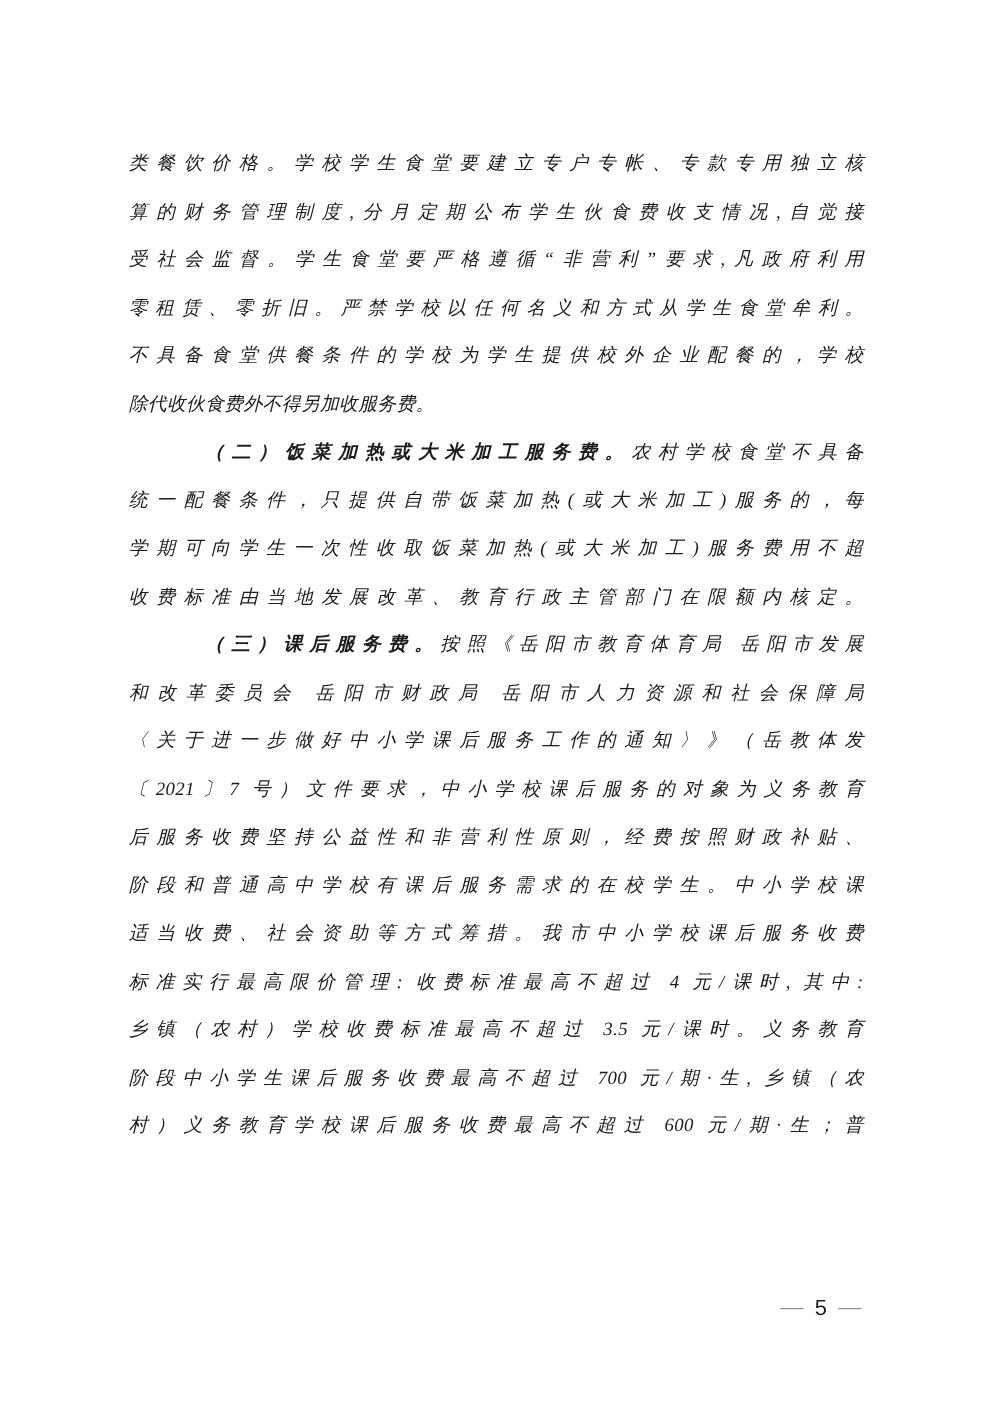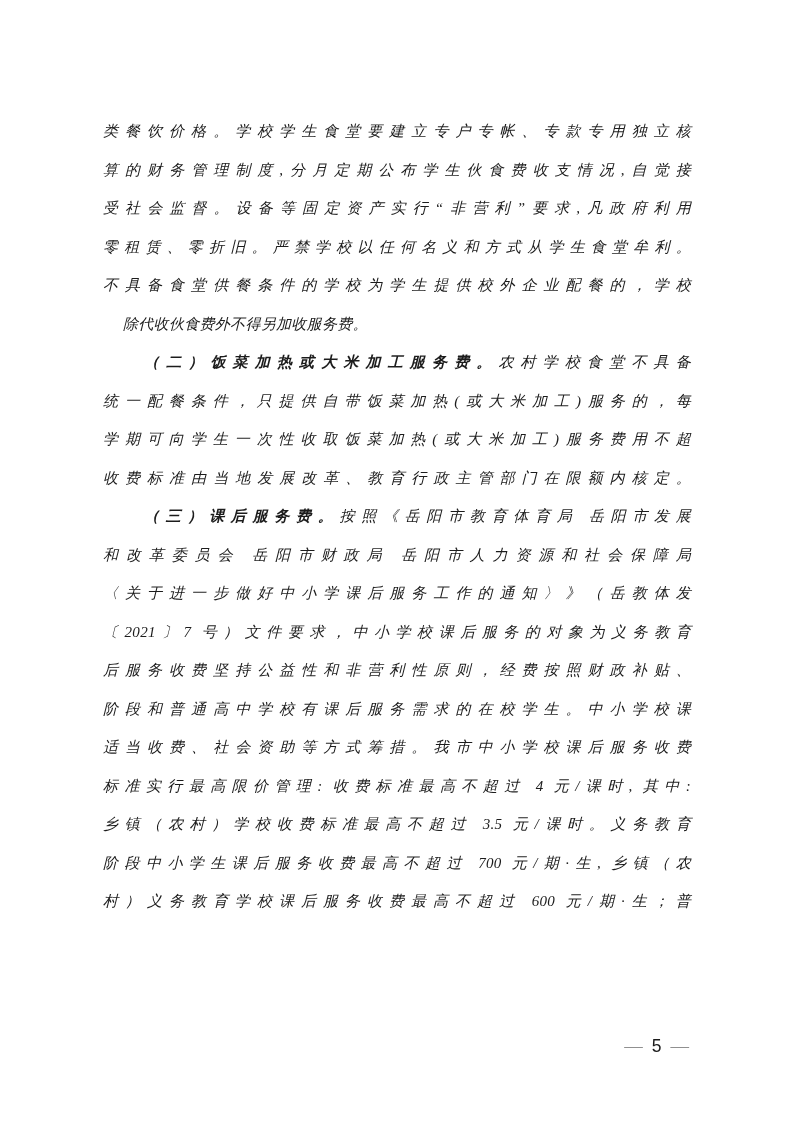--- a/index.html
+++ b/index.html
@@ -27,27 +27,27 @@
     line-height: 38.5px;
     height: 38.5px;
     text-align: justify;
     text-align-last: justify;
     white-space: pre-wrap;
     letter-spacing: 0.3px;
     font-style: italic;
   }
   .line.last-left {
     text-align-last: left;
-    margin-left: 20px;
   }
   .line.indent {
     text-indent: 41px;
   }
   .bold-head {
     font-weight: 700;
+    margin-left: 20px;
   }
   .footer {
     position: absolute;
     top: 1035px;
     right: 104px;
     font-size: 18.5px;
     line-height: 22px;
     color: #1c1c1c;
     display: flex;
     align-items: center;
@@ -64,21 +64,21 @@
   }
 </style>
 </head>
 <body>
 
 <div class="page">
   <div class="content">
 
     <div class="line">类餐饮价格。学校学生食堂要建立专户专帐、专款专用独立核</div>
     <div class="line">算的财务管理制度,分月定期公布学生伙食费收支情况,自觉接</div>
-    <div class="line">受社会监督。设备等固定资产实行“非营利”要求,凡政府利用</div>
+    <div class="line">受社会监督。学生食堂要严格遵循“非营利”要求,凡政府利用</div>
     <div class="line">零租赁、零折旧。严禁学校以任何名义和方式从学生食堂牟利。</div>
     <div class="line">不具备食堂供餐条件的学校为学生提供校外企业配餐的，学校</div>
     <div class="line last-left">除代收伙食费外不得另加收服务费。</div>
 
     <div class="line indent"><span class="bold-head">（二）饭菜加热或大米加工服务费。</span><span>农村学校食堂不具备</span></div>
     <div class="line">统一配餐条件，只提供自带饭菜加热(或大米加工)服务的，每</div>
     <div class="line">学期可向学生一次性收取饭菜加热(或大米加工)服务费用不超</div>
     <div class="line">收费标准由当地发展改革、教育行政主管部门在限额内核定。</div>
 
     <div class="line indent"><span class="bold-head">（三）课后服务费。</span><span>按照《岳阳市教育体育局 岳阳市发展</span></div>

